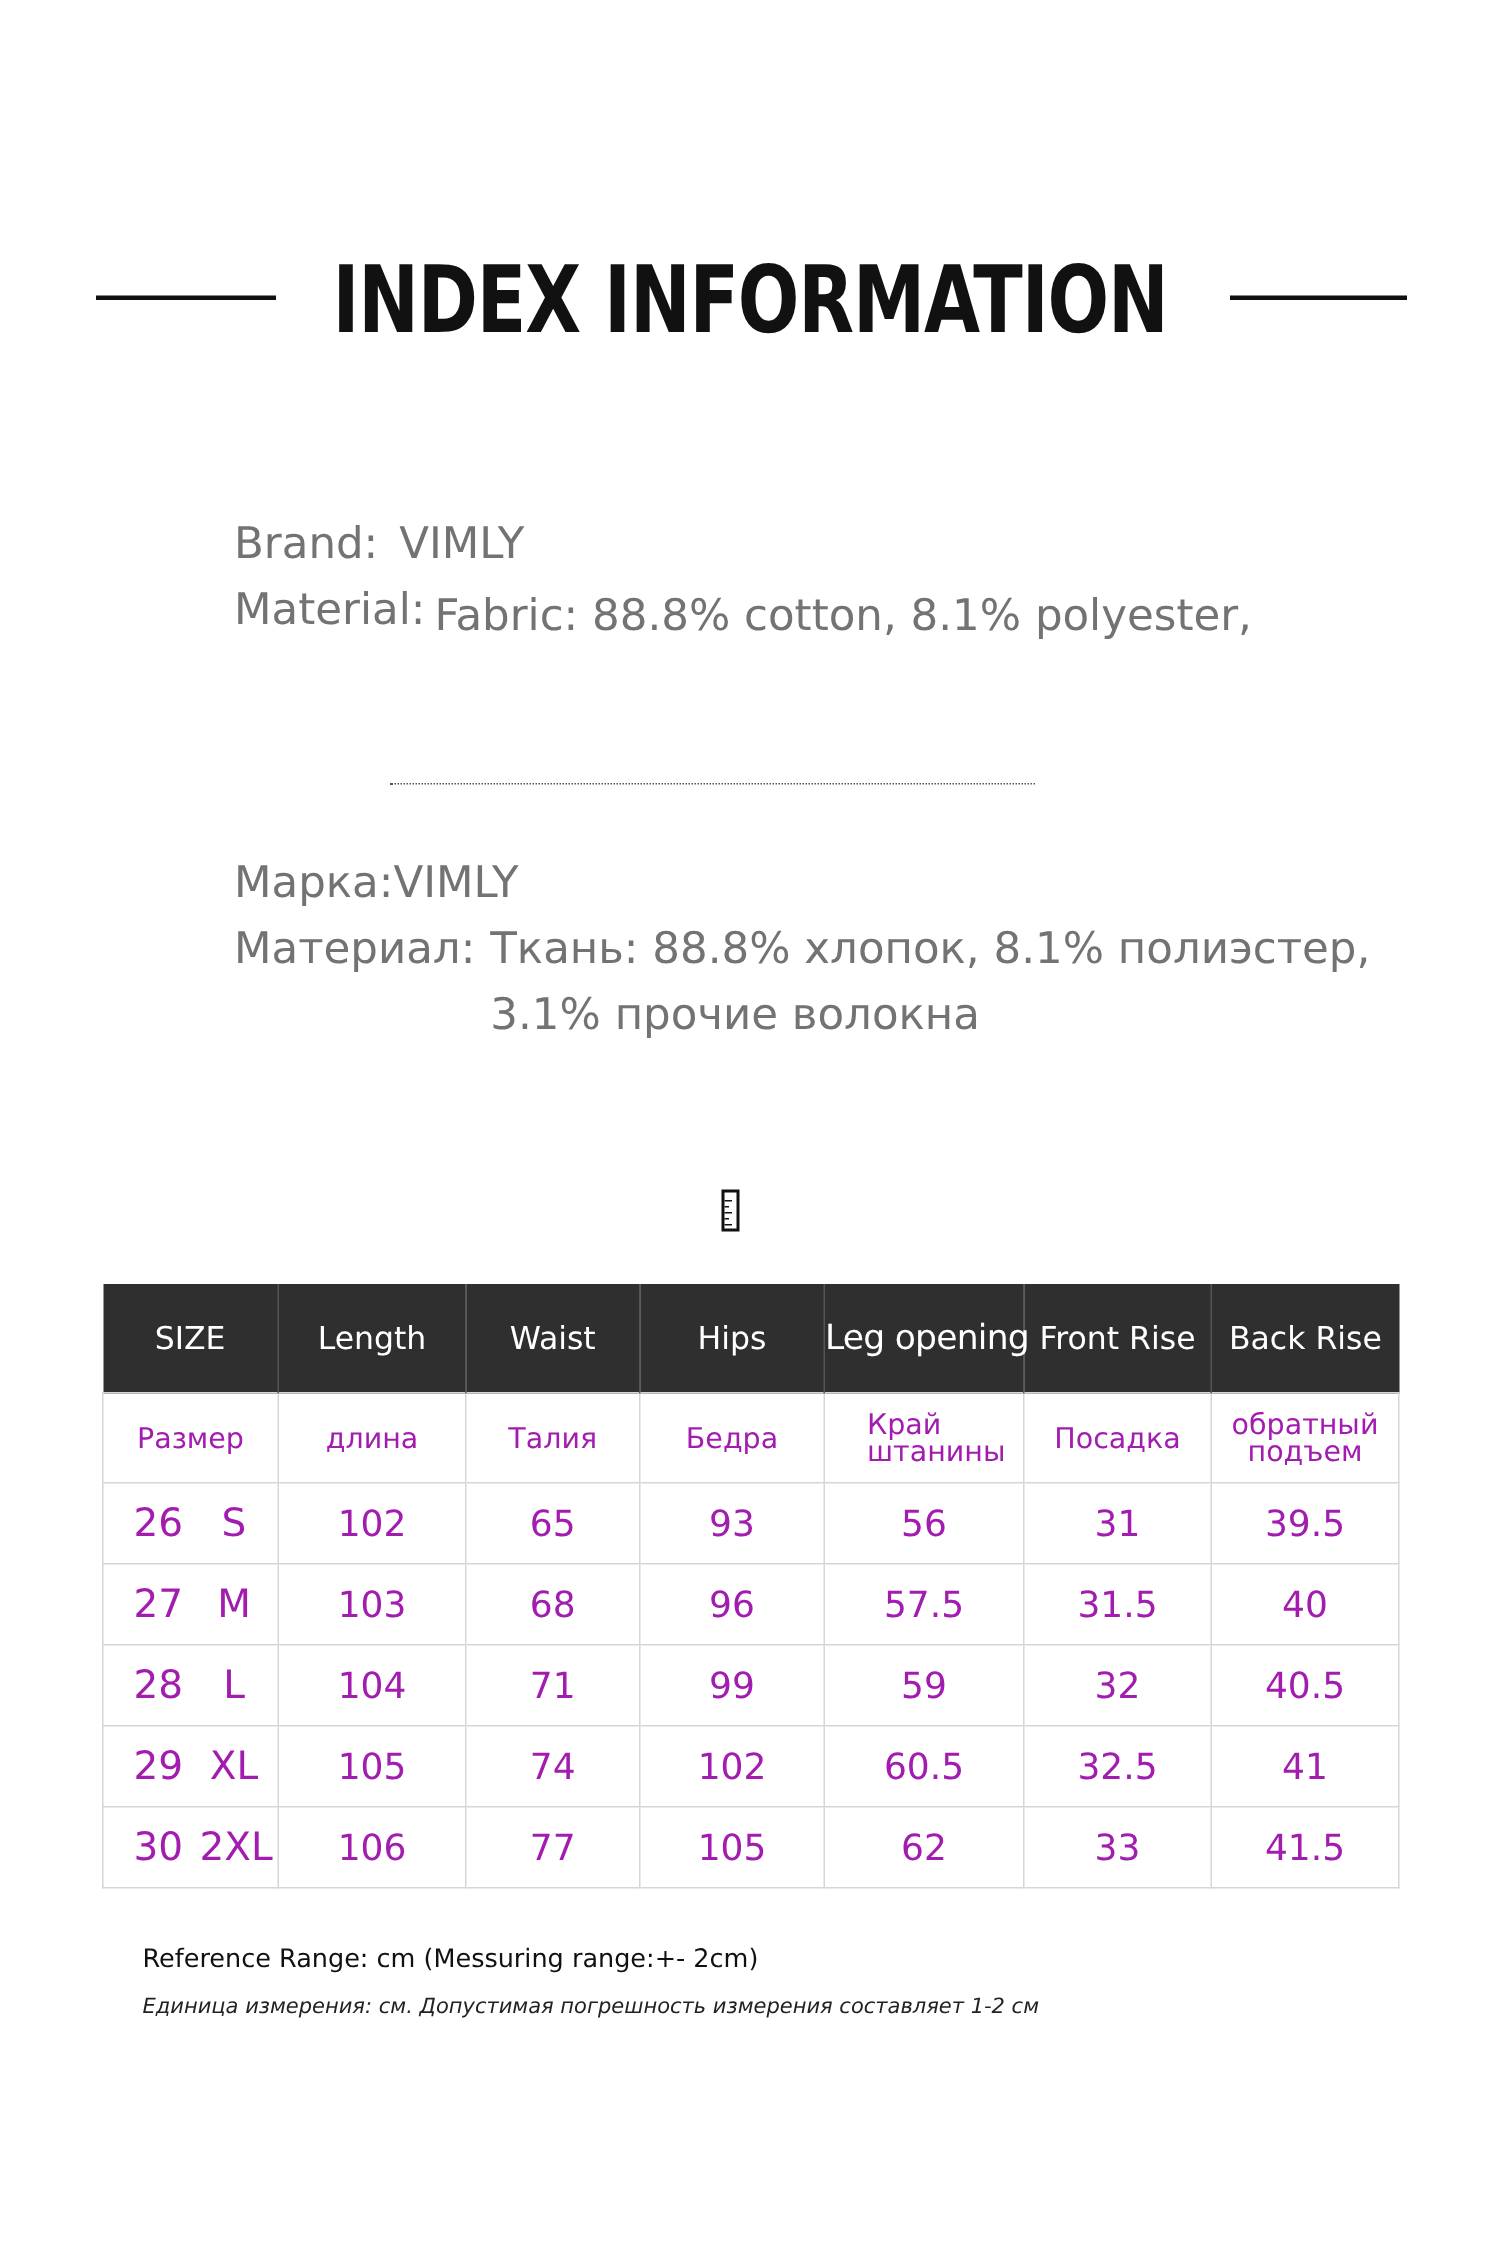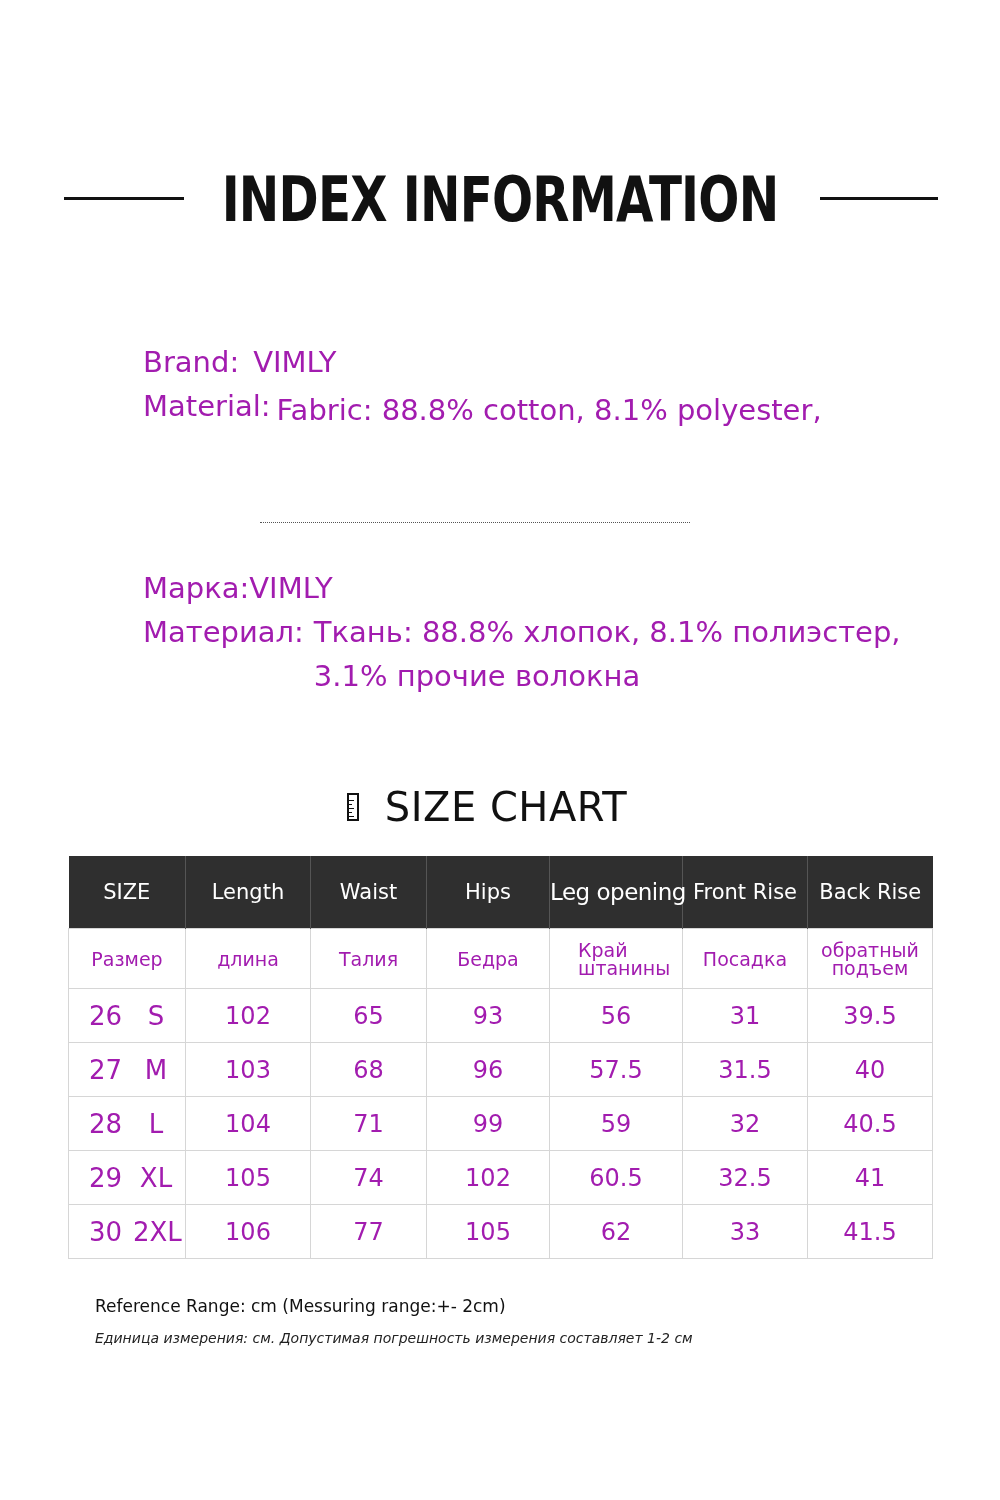--- a/index.html
+++ b/index.html
@@ -4,21 +4,21 @@
 <style>
   html, body { margin: 0; padding: 0; background: #ffffff; }
   body { width: 1000px; height: 1500px; position: relative; overflow: hidden; font-family: "Liberation Sans", sans-serif; color: #222; }
 
   .title-row { position: absolute; top: 160px; left: 0; width: 1000px; height: 80px; }
   .title-line { position: absolute; top: 37px; height: 3px; background: #111; }
   .title-line.left { left: 64px; width: 120px; }
   .title-line.right { left: 820px; width: 118px; }
   .title-text { position: absolute; left: 0; width: 1000px; top: 0; text-align: center; font-family: "DejaVu Sans", sans-serif; font-weight: bold; font-size: 62px; line-height: 80px; color: #111; letter-spacing: -1px; transform: scaleX(0.78); transform-origin: 500px 0; }
 
-  .info { position: absolute; left: 143px; font-family: "DejaVu Sans", sans-serif; color: #a21caf; font-size: 29px; line-height: 44px; }
+  .info { position: absolute; left: 156px; font-family: "DejaVu Sans", sans-serif; color: #737373; font-size: 29px; line-height: 44px; }
   .info-en { top: 340px; }
   .info-ru { top: 566px; }
   .info .row { display: flex; }
   .info .row .lbl { white-space: nowrap; }
   .info .val-block { display: block; }
 
   .dotted { position: absolute; left: 260px; top: 522px; width: 430px; border-top: 1px dotted #555; }
 
   .chart-title { position: absolute; top: 780px; left: 0; width: 1000px; height: 54px; display: flex; justify-content: center; align-items: center; gap: 26px; }
   .ruler-icon { width: 12px; height: 28px; border: 2px solid #111; box-sizing: border-box; position: relative; margin-left: -26px; }
@@ -81,21 +81,20 @@
 </div>
 
 <div class="chart-title">
   <span class="ruler-icon">
     <i style="top:5px;width:5px"></i>
       <i style="top:9px;width:3px"></i>
       <i style="top:13px;width:5px"></i>
       <i style="top:17px;width:3px"></i>
       <i style="top:21px;width:5px"></i>
   </span>
-  <span class="chart-title-text">SIZE CHART</span>
 </div>
 
 <table class="size">
   <colgroup>
     <col style="width:117px">
       <col style="width:125px">
       <col style="width:116px">
       <col style="width:123px">
       <col style="width:133px">
       <col style="width:125px">

